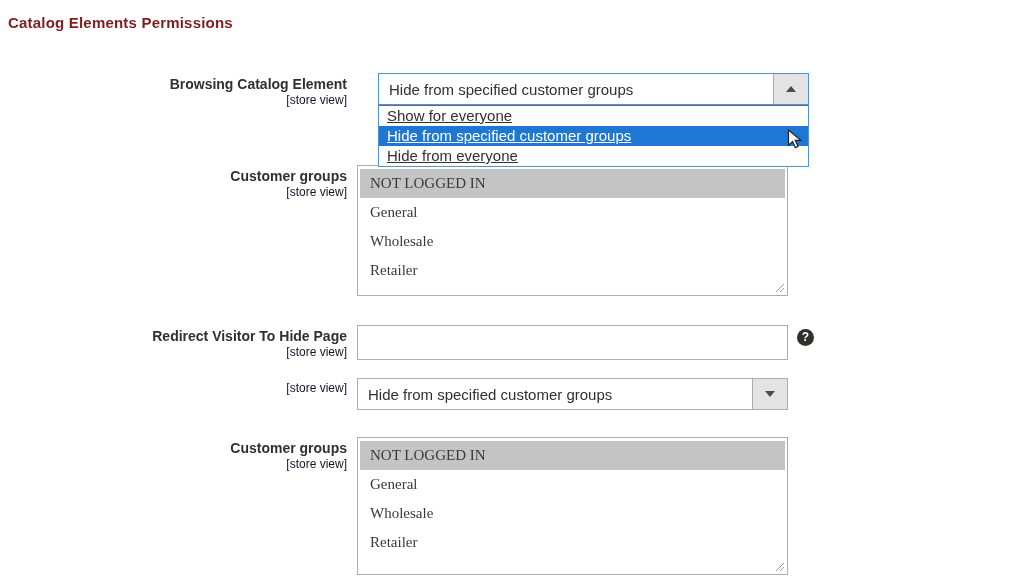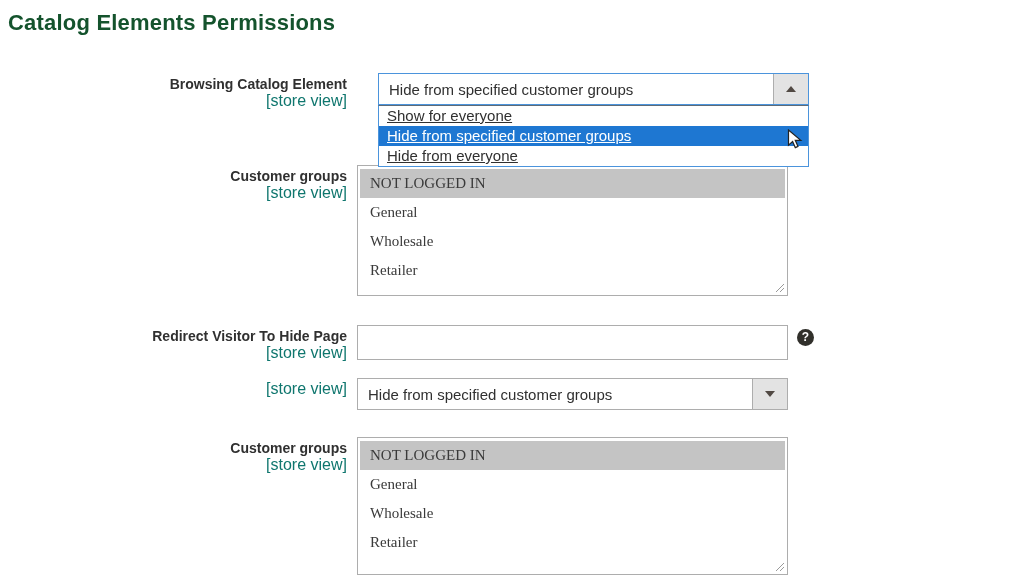--- a/index.html
+++ b/index.html
@@ -5,35 +5,35 @@
   * { box-sizing: border-box; margin: 0; padding: 0; }
   html, body { width: 1024px; height: 586px; }
   body {
     background: #ffffff;
     font-family: "Liberation Sans", sans-serif;
     color: #303030;
     overflow: hidden;
   }
   .page-title {
     margin: 10px 0 0 8px;
-    font-size: 22px;
+    font-size: 15px;
     font-weight: 700;
     line-height: 26px;
-    color: #14532d;
+    color: #7f1d1d;
     letter-spacing: .2px;
   }
   .form-row { display: flex; align-items: flex-start; }
   .row-1 { margin-top: 37px; gap: 21px; }
   .row-2 { margin-top: 57px; }
   .row-3 { margin-top: 29px; }
   .row-4 { margin-top: 18px; }
   .row-5 { margin-top: 27px; }
   .label-col { flex: 0 0 347px; text-align: right; padding-top: 3px; }
   .field-label { display: block; font-size: 14px; font-weight: 700; color: #303030; line-height: 17px; }
-  .scope { display: block; font-size: 16px; color: #0f766e; line-height: 15px; }
+  .scope { display: block; font-size: 12px; color: #0f172a; line-height: 15px; }
   .field-col { margin-left: 10px; position: relative; width: 431px; }
 
   
   .select {
     width: 431px; height: 32px;
     border: 1px solid #adadad; background: #fff;
     display: flex; align-items: stretch; position: relative;
     cursor: default;
   }
   .select.focused { border-color: #4b94dc; }

